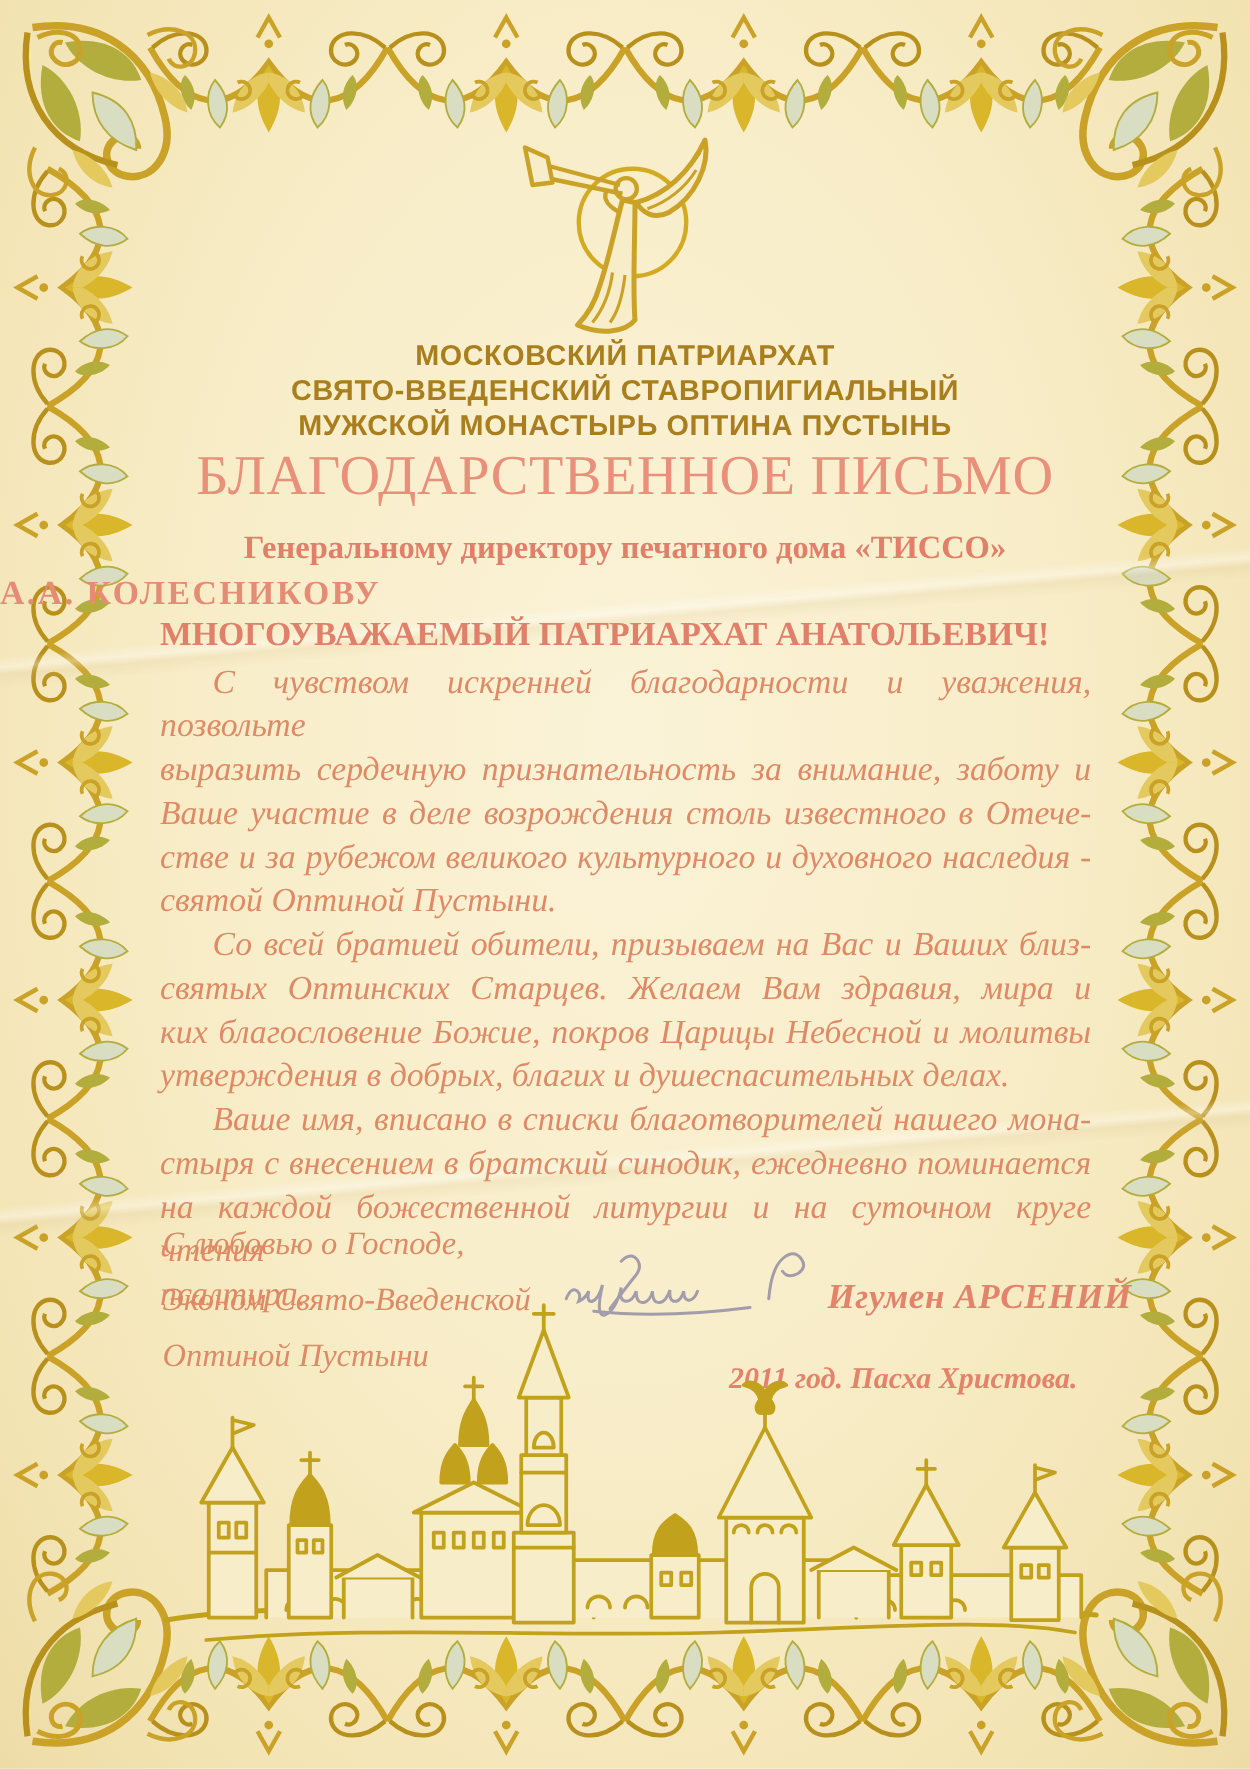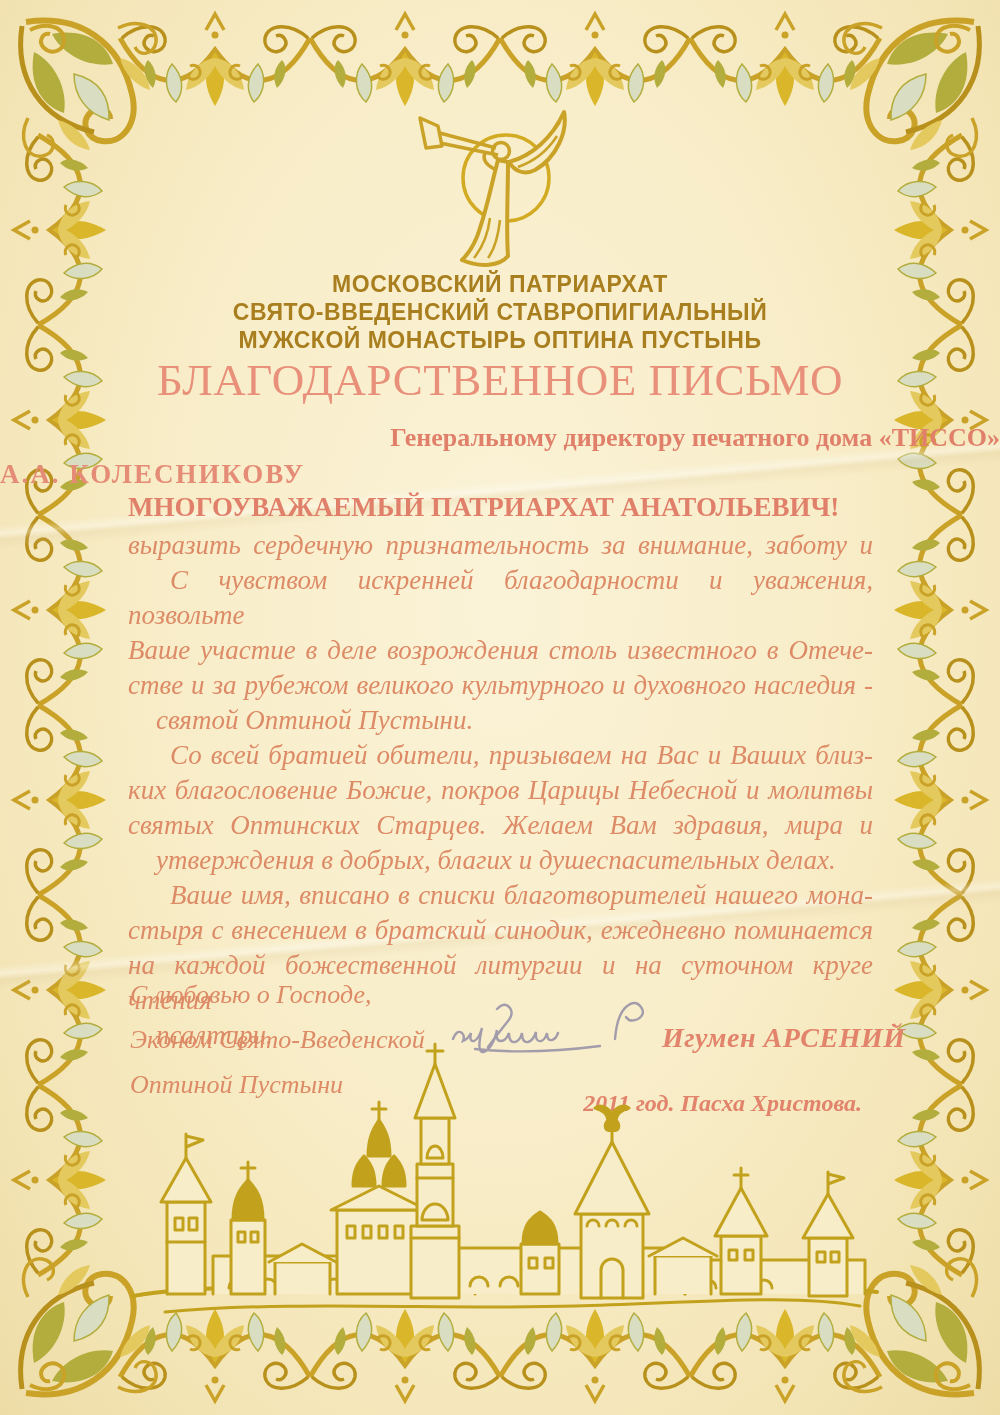--- a/index.html
+++ b/index.html
@@ -20,38 +20,38 @@
   .letterhead {
     position:absolute; top:270px; left:0; width:100%; text-align:center;
     color:#a87e1e; font-family:"Liberation Sans", sans-serif; font-weight:bold;
     font-size:23px; line-height:28px; letter-spacing:0.5px;
   }
   .title {
     position:absolute; top:354px; left:0; width:100%; text-align:center;
     color:#e8907a; font-size:45px; font-weight:normal; letter-spacing:0.5px;
   }
   .recipient1 {
-    position:absolute; top:423px; left:0; width:100%; text-align:right;
+    position:absolute; top:423px; left:0; width:100%; text-align:center;
     color:#e0806a; font-size:26px; font-weight:bold;
   }
   .recipient2 {
     position:absolute; top:459px; left:0; width:100%; text-align:left;
     color:#e58c76; font-size:27px; font-weight:bold; letter-spacing:2px;
   }
   .salutation {
     position:absolute; top:492px; left:128px; width:745px;
     color:#e0806a; font-size:27px; font-weight:bold;
   }
   .body-text {
     position:absolute; top:528px; left:128px; width:745px;
     color:#dd8a66; font-size:27px; font-style:italic; line-height:35px;
   }
   .body-text .line { text-align:justify; text-align-last:justify; }
   .body-text .line.first { text-indent:42px; }
-  .body-text .line.last  { text-align-last:left;margin-left:28px; }
+  .body-text .line.last  { text-align-last:left; }
   .closing {
     position:absolute; top:972px; left:130px;
     color:#dd8a66; font-size:26px; font-style:italic; line-height:45px;
   }
   .signer {
     position:absolute; top:1022px; left:662px;
     color:#e2836b; font-size:28px; font-weight:bold; font-style:italic; letter-spacing:0.5px;
   }
   .date-line {
     position:absolute; top:1090px; right:138px;
@@ -149,30 +149,30 @@
     <div>МУЖСКОЙ МОНАСТЫРЬ ОПТИНА ПУСТЫНЬ</div>
   </div>
 
   <div class="title">БЛАГОДАРСТВЕННОЕ ПИСЬМО</div>
   <div class="recipient1">Генеральному директору печатного дома «ТИССО»</div>
   <div class="recipient2">А.А.  КОЛЕСНИКОВУ</div>
   <div class="salutation">МНОГОУВАЖАЕМЫЙ ПАТРИАРХАТ АНАТОЛЬЕВИЧ!</div>
 
   <div class="body-text">
     <div class="para">
+      <div class="line first">С чувством искренней благодарности  и  уважения,  позвольте</div>
       <div class="line">выразить  сердечную  признательность  за   внимание,  заботу и</div>
-      <div class="line first">С чувством искренней благодарности  и  уважения,  позвольте</div>
       <div class="line">Ваше  участие  в  деле  возрождения столь  известного в Отече-</div>
       <div class="line">стве и за рубежом  великого  культурного и духовного наследия  -</div>
       <div class="line last">святой Оптиной Пустыни.</div>
     </div>
     <div class="para">
       <div class="line first">Со  всей  братией  обители, призываем  на  Вас и  Ваших близ-</div>
+      <div class="line">святых   Оптинских   Старцев.   Желаем  Вам   здравия,  мира  и</div>
       <div class="line">ких  благословение  Божие, покров  Царицы Небесной и молитвы</div>
-      <div class="line">святых   Оптинских   Старцев.   Желаем  Вам   здравия,  мира  и</div>
       <div class="line last">утверждения в добрых, благих и душеспасительных делах.</div>
     </div>
     <div class="para">
       <div class="line first">Ваше  имя,  вписано  в  списки благотворителей нашего мона-</div>
       <div class="line">стыря с  внесением в  братский синодик, ежедневно  поминается</div>
       <div class="line">на каждой  божественной литургии и на суточном круге чтения</div>
       <div class="line last">псалтири.</div>
     </div>
   </div>
 

